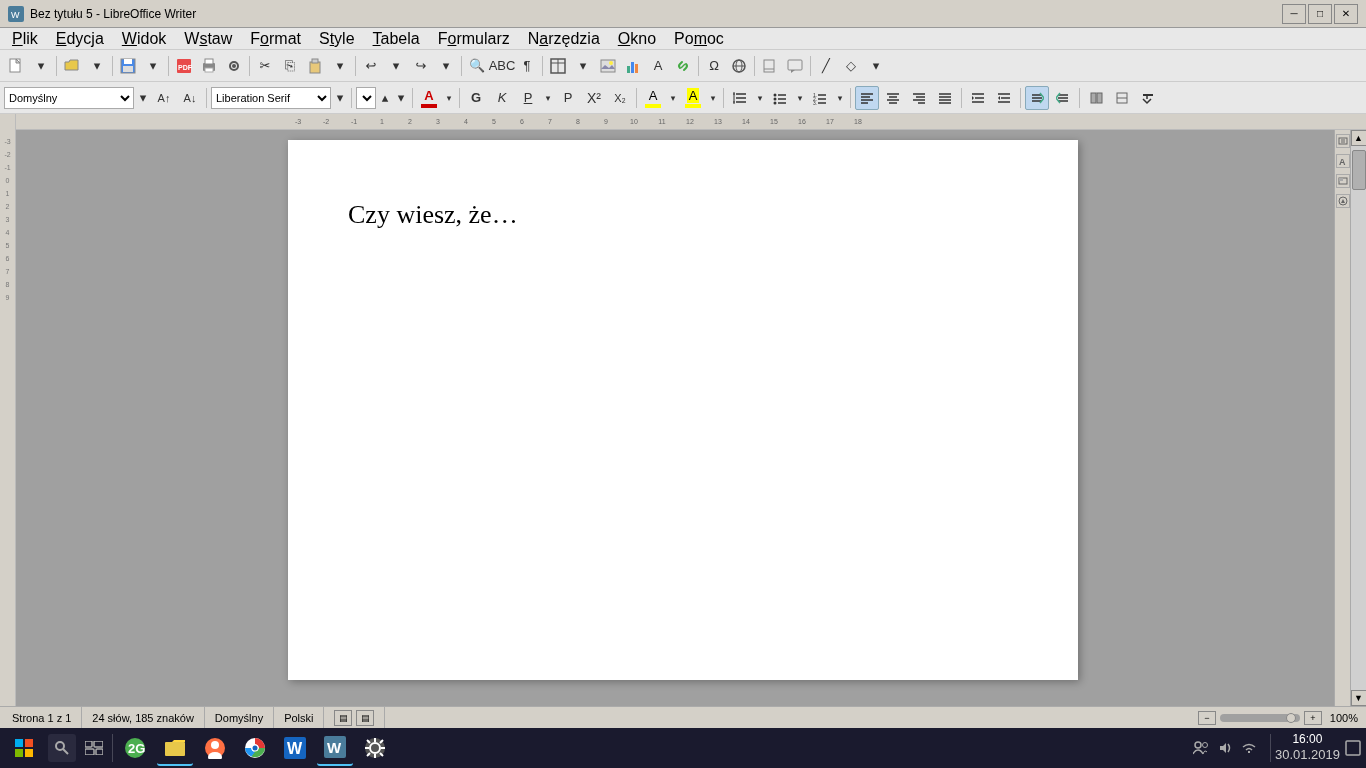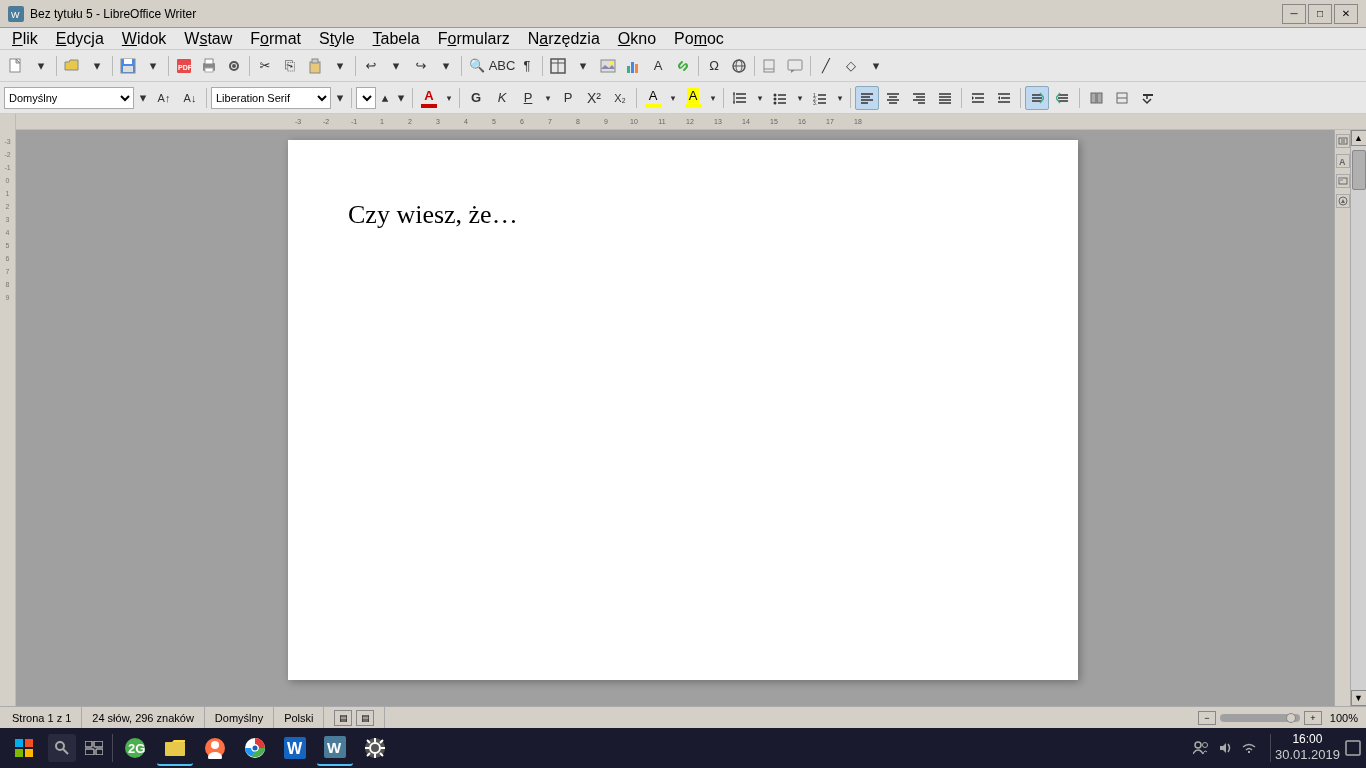--- a/index.html
+++ b/index.html
@@ -645,21 +645,21 @@
           <div class="scroll-thumb"></div>
         </div>
         <div class="scroll-btn">▼</div>
       </div>
     </div>
   </div>
 </div>
 
 <div class="status-bar">
   <div class="status-seg">Strona 1 z 1</div>
-  <div class="status-seg">24 słów, 296 znaków</div>
+  <div class="status-seg">24 słów, 185 znaków</div>
   <div class="status-seg">Domyślny</div>
   <div class="status-seg">Polski</div>
   <div class="status-seg" style="gap:4px;display:flex;align-items:center;">
     <div class="view-btn">▤</div>
     <div class="view-btn">▤</div>
   </div>
   <div style="flex:1;"></div>
   <div class="status-right">
     <div class="zoom-btn">−</div>
     <div class="zoom-slider">

